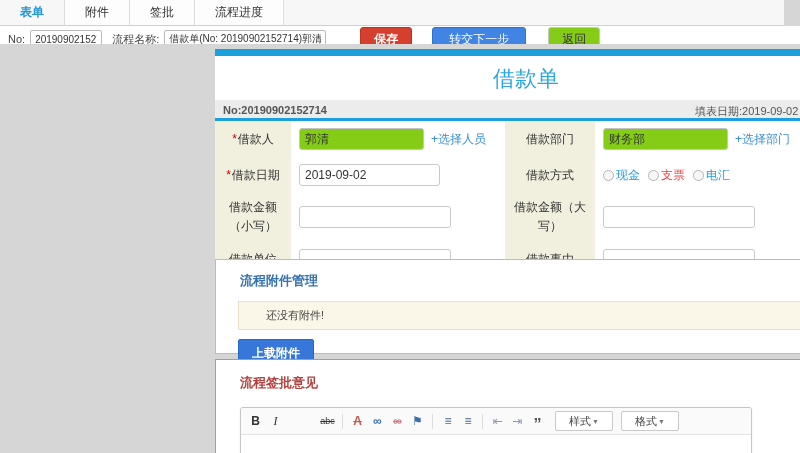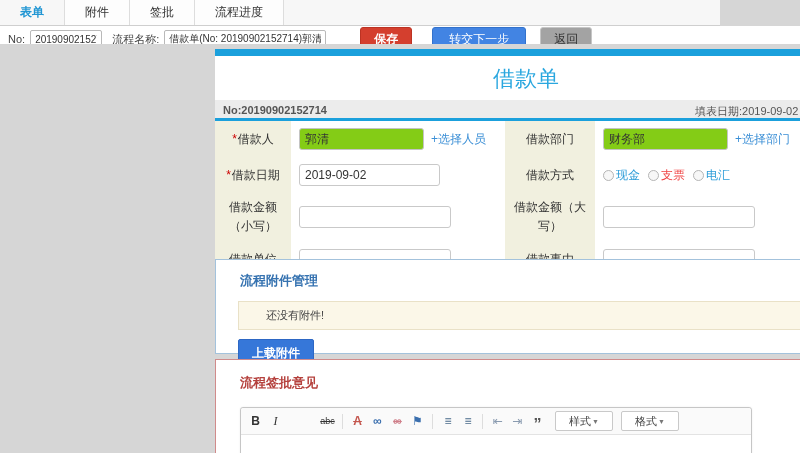--- a/index.html
+++ b/index.html
@@ -1,40 +1,40 @@
 <!DOCTYPE html>
 <html><head>
 <meta charset="utf-8">
 <style>
   * { margin:0; padding:0; box-sizing:border-box; }
   html,body { width:800px; height:453px; overflow:hidden; background:#d6d6d6;
               font-family:"Liberation Sans","DejaVu Sans",sans-serif; }
 
   
-  .tabbar { position:absolute; top:0; left:0; width:720px; height:26px;
+  .tabbar { position:absolute; top:0; left:0; width:784px; height:26px;
             background:#f7f7f7; border-bottom:1px solid #cfcfcf; }
   .tab { display:inline-block; height:25px; line-height:25px; padding:0 20px;
          font-size:12px; color:#333; background:#fdfdfd; border-right:1px solid #ddd; cursor:pointer; }
   .tab.first { border-left:none; background:transparent; }
   .tab.active { color:#2196d3; font-weight:bold; }
 
   
   .ctrlbar { position:absolute; top:26px; left:0; width:800px; height:27px;
              background:#fff; border-bottom:1px solid #e2e2e2;
              display:flex; align-items:center; padding:0 8px; }
   .ctrlbar label { font-size:11px; color:#444; margin-right:5px; white-space:nowrap; }
   .ctrlbar input { height:19px; border:1px solid #b9b9b9; border-radius:2px;
                    font-size:10px; color:#333; padding:0 4px; background:#fff; }
   .inp-no { width:72px; }
   .inp-name { width:162px; margin-right:0; }
   .btn { font-size:12px; border-radius:3px; padding:3px 13px; cursor:pointer;
          border:1px solid transparent; white-space:nowrap; }
   .btn-save { background:#d43f2e; border-color:#bc3323; color:#fff; font-weight:bold; margin-left:34px; }
   .btn-next { background:#4284e3; border-color:#3372cc; color:#fff; margin-left:20px; padding:3px 16px;font-family:Liberation Serif, serif; }
-  .btn-back { background:#a3a3a3; border-color:#c6c6c6; color:#333; margin-left:14px; }
+  .btn-back { background:#84cc16; border-color:#c6c6c6; color:#333; margin-left:22px; }
 
   
   .panel-area { position:absolute; top:44px; left:0; width:800px; height:400px; background:#d6d6d6; }
   .card { position:absolute; left:215px; width:622px; background:#fff; }
 
   .form-card { top:5px; border-top:7px solid #1ba0dc; border-bottom:4px solid #1ba0dc; }
   .form-title { text-align:center; font-size:22px; color:#2aa7df; padding:8px 0 6px; }
   .meta-row { position:relative; height:21px; background:#ececec; border-bottom:3px solid #1ba0dc;
               font-size:11px; color:#555; }
   .meta-no   { position:absolute; left:8px;  top:4px;font-weight:bold; }

